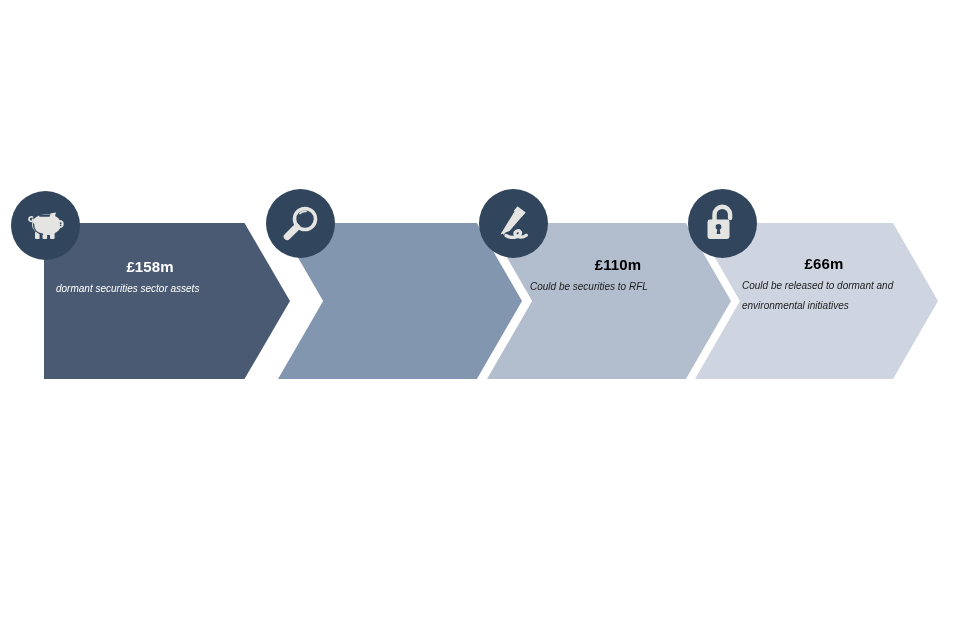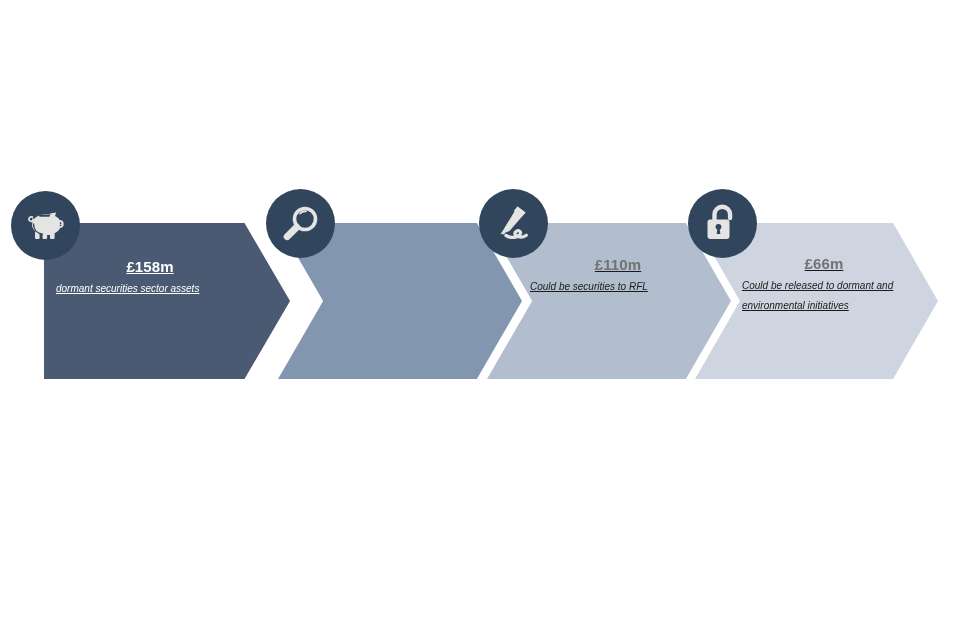--- a/index.html
+++ b/index.html
@@ -66,21 +66,20 @@
     background: #ced5e0;
     -webkit-clip-path: polygon(0 0, 81.5% 0, 100% 50%, 81.5% 100%, 0 100%, 18.5% 50%);
     clip-path: polygon(0 0, 81.5% 0, 100% 50%, 81.5% 100%, 0 100%, 18.5% 50%);
   }
 
   
   .step-text {
     position: absolute;
     top: 0;
     box-sizing: border-box;
-    text-decoration: underline;
   }
 
   .amount {
     font-weight: bold;
     font-size: 15px;
     text-align: center;
     letter-spacing: 0.1px;
     margin: 0 0 3px 0;
     line-height: 18px;
   }
@@ -115,21 +114,21 @@
   }
 
   .text-4 {
     left: 742px;
     top: 255px;
     width: 164px;
     color: #1b1b1b;
   }
 
   .text-3 .amount, .text-4 .amount {
-    color: #737373;
+    color: #000000;
   }
 
   
   .icon-badge {
     position: absolute;
     width: 69px;
     height: 69px;
     border-radius: 50%;
     background: #31465c;
     display: flex;

